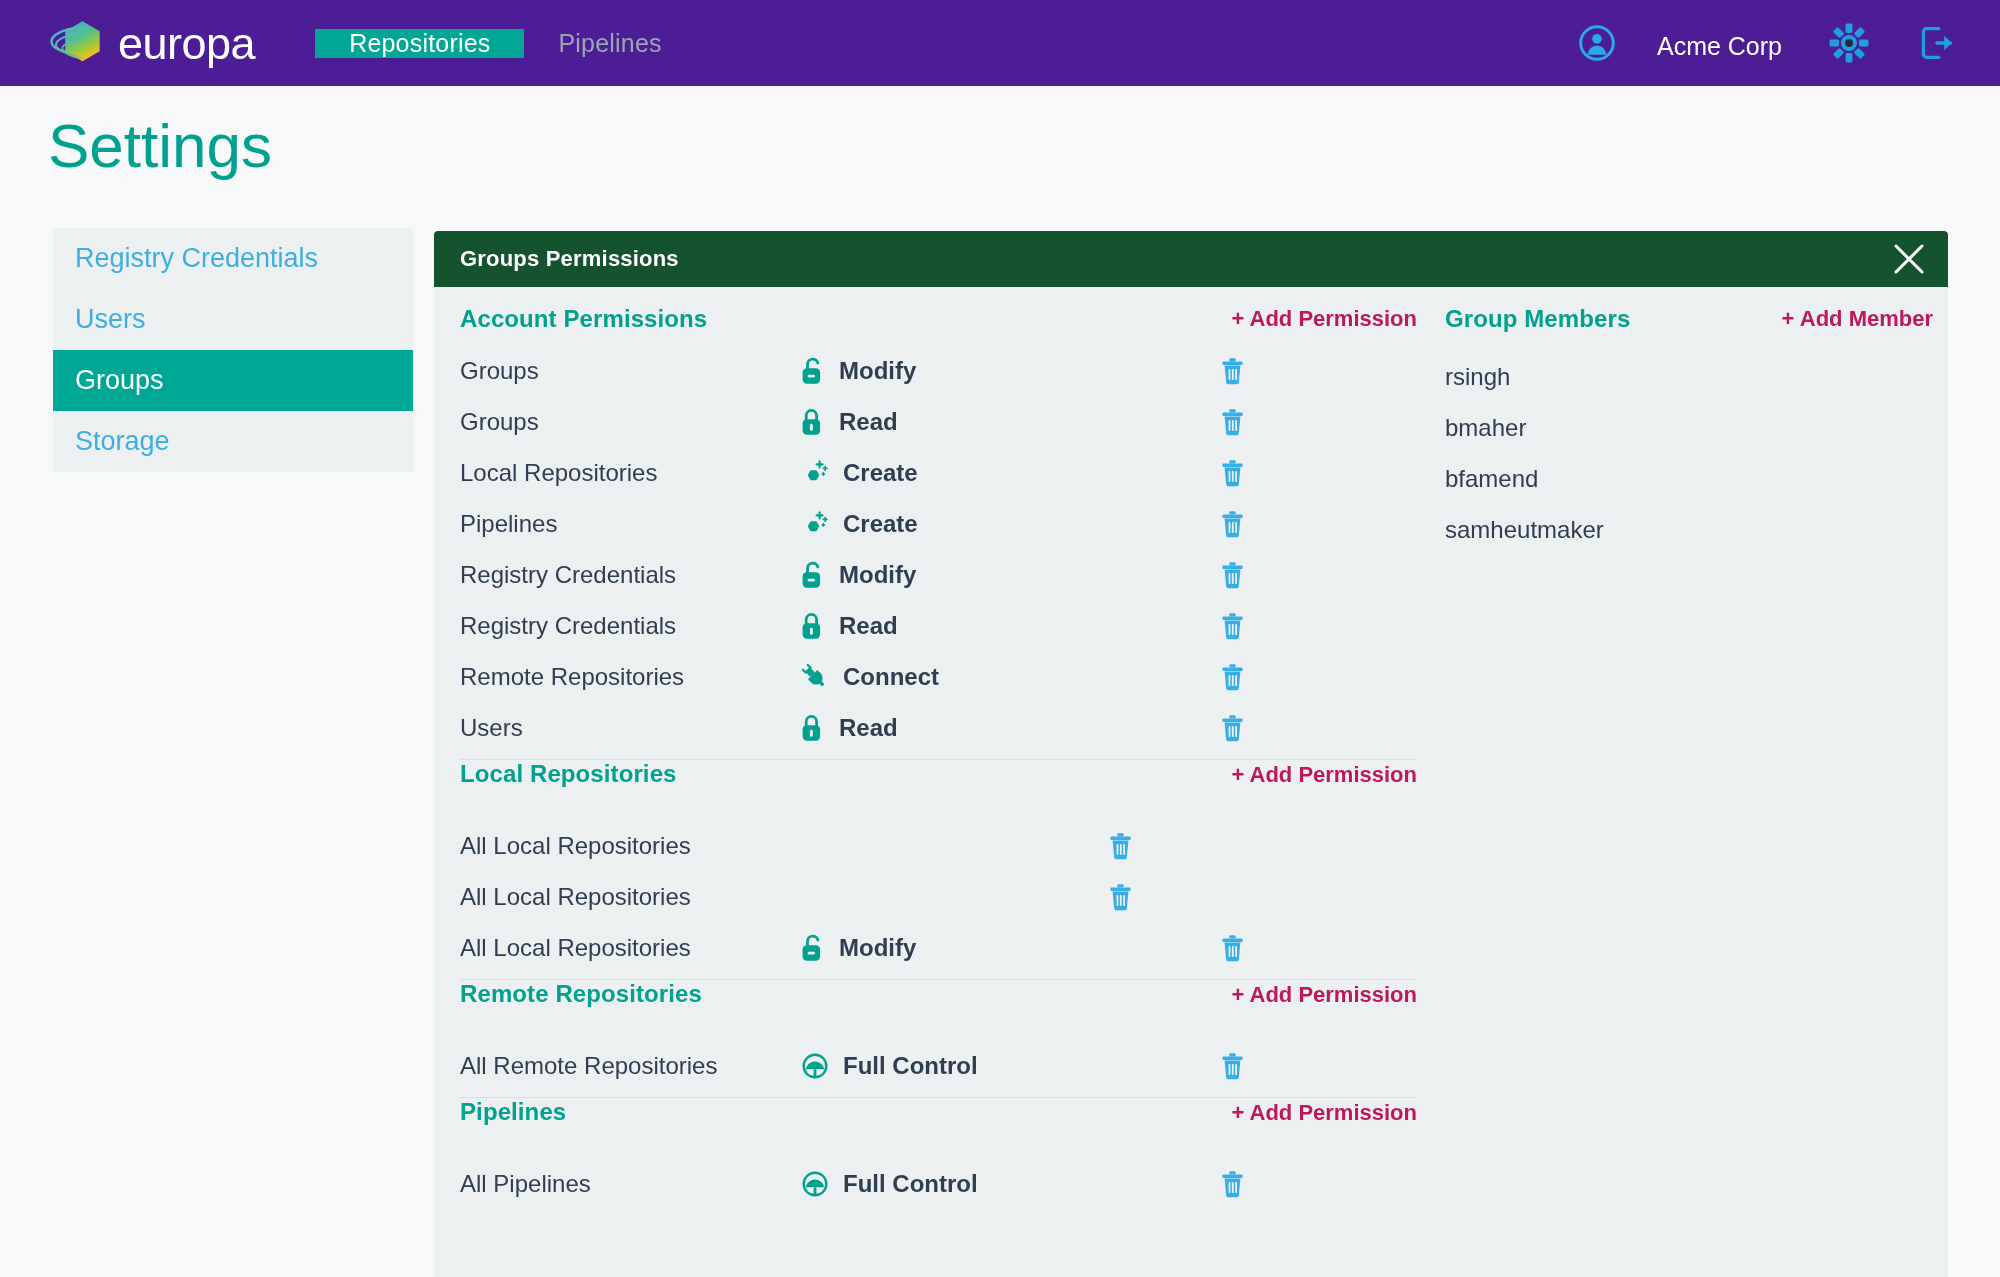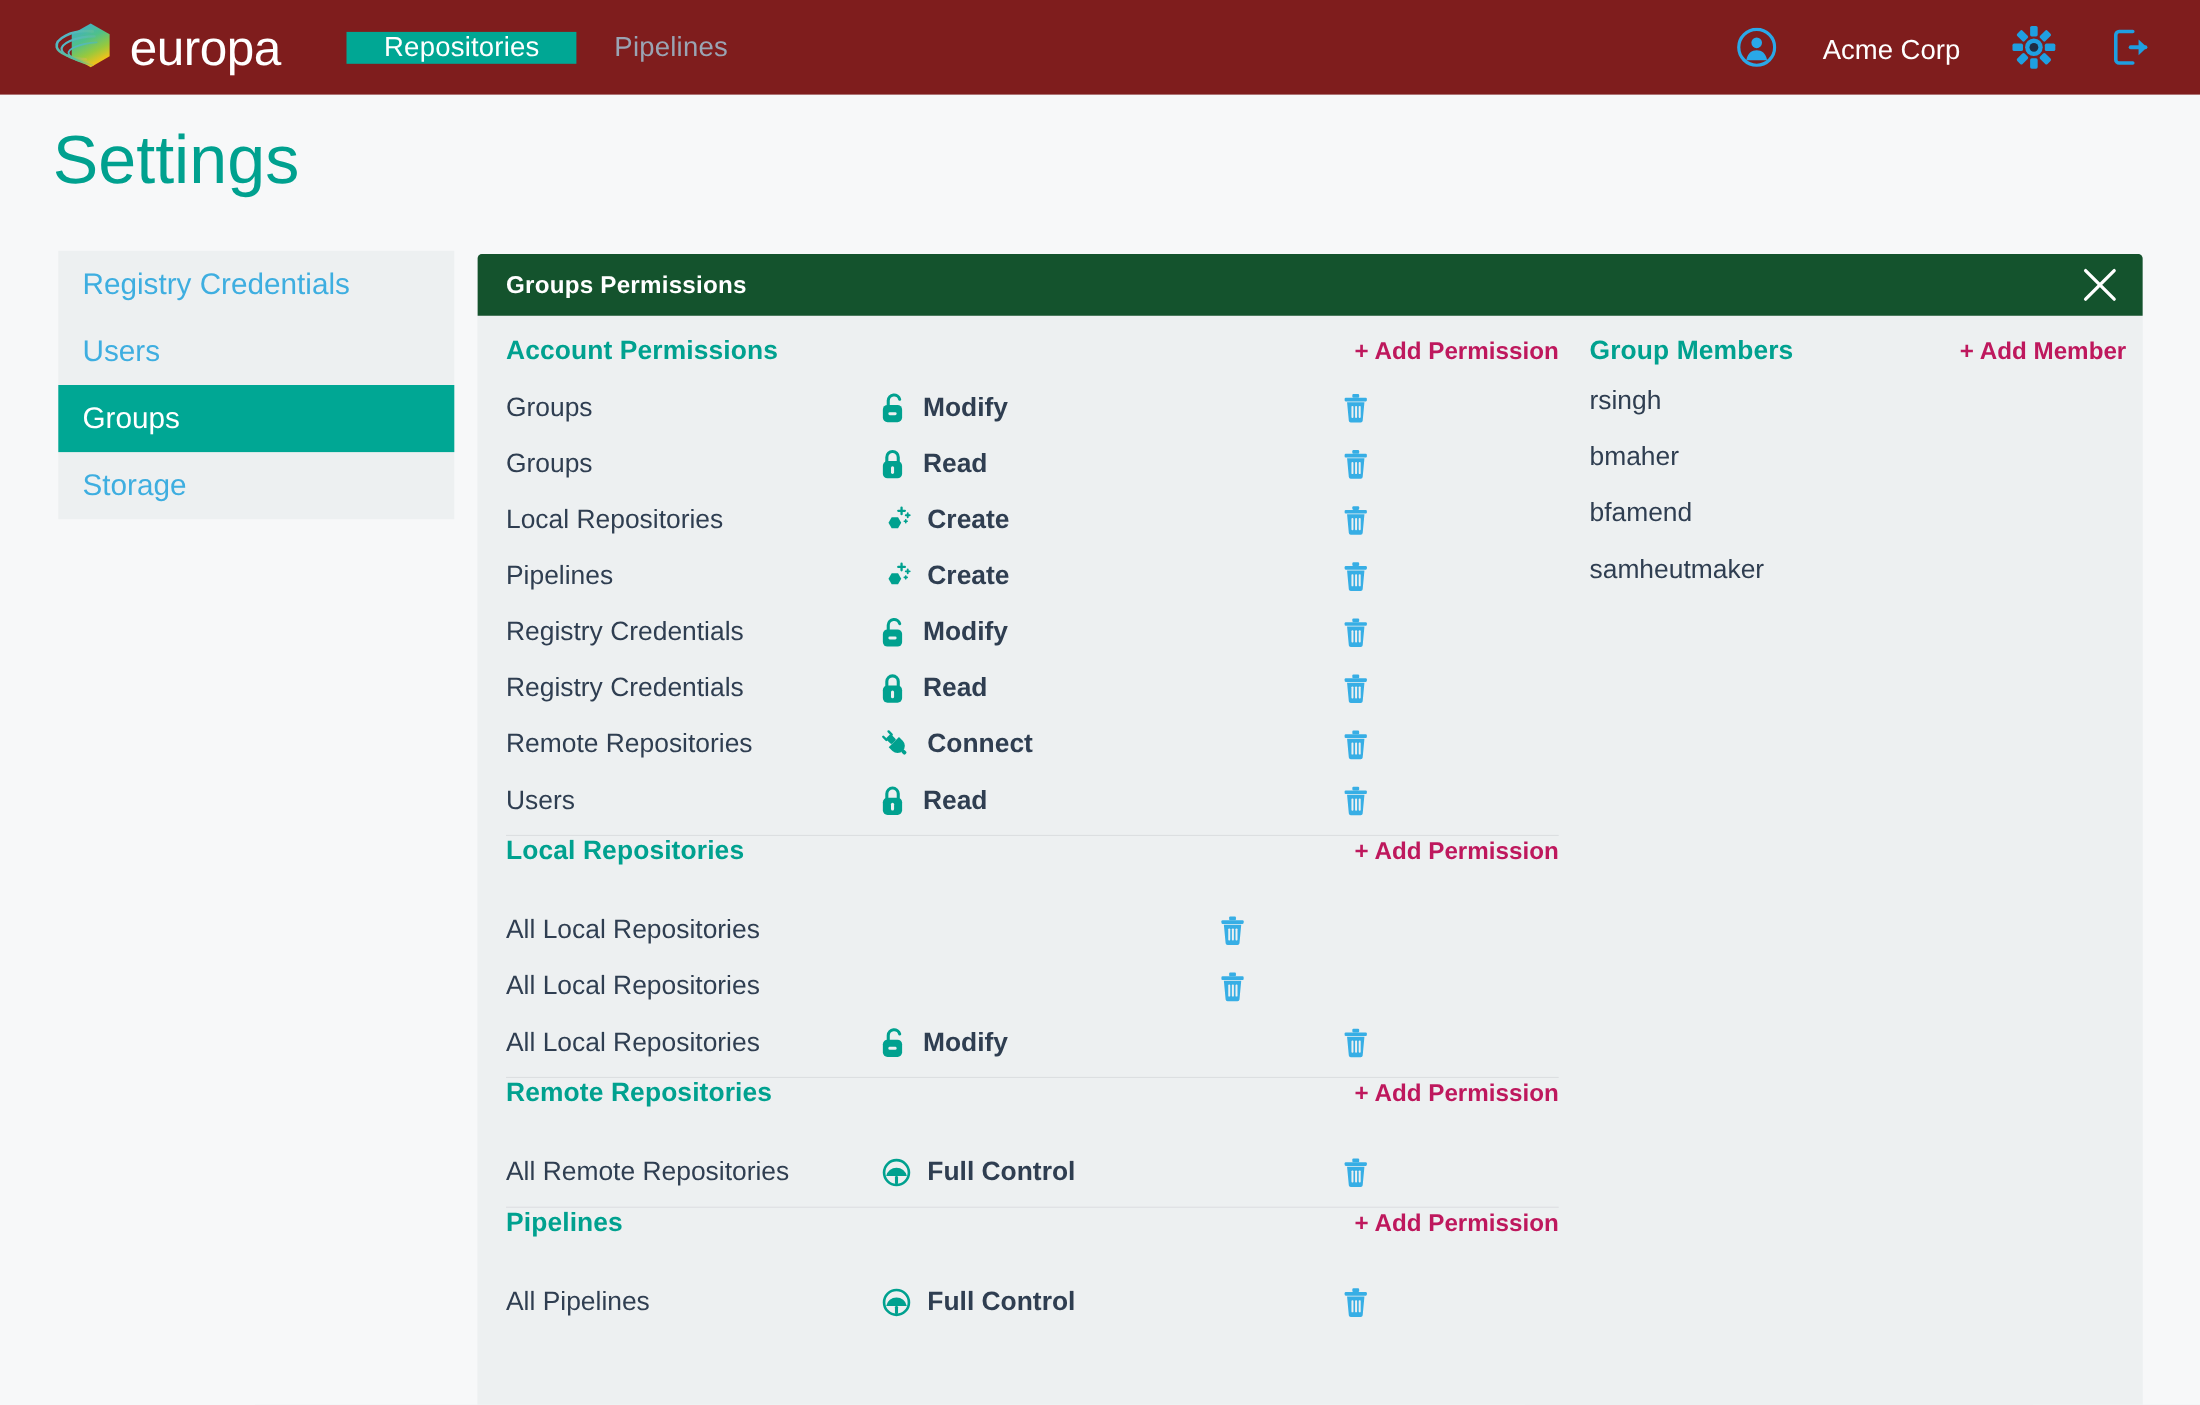--- a/index.html
+++ b/index.html
@@ -7,21 +7,21 @@
     width:2000px;height:1277px;
     background:#f7f8f9;
     font-family:"Liberation Sans", sans-serif;
     overflow:hidden;
     -webkit-font-smoothing:antialiased;
   }
 
   
   .topbar{
     position:absolute;left:0;top:0;width:2000px;height:86px;
-    background:#7f1d1d;
+    background:#4c1d95;
     display:flex;align-items:stretch;
   }
   .brand{
     display:flex;align-items:center;
     padding-left:48px;padding-right:24px;
     width:auto;
   }
   .brand-logo{width:58px;height:58px;display:block;}
   .brand-word{
     color:#ffffff;font-size:45px;letter-spacing:-0.5px;
@@ -97,21 +97,21 @@
     display:flex;align-items:center;gap:13px;
     font-size:24px;color:#2f3e51;flex:0 0 auto;width:420px;font-weight:bold;
   }
   .perm-del{margin-left:auto;cursor:pointer;display:flex;align-items:center;padding-right:283px;}
 
   .divider{
     height:1px;background:#dcdfe1;width:957px;margin:10px 0 0 0;
   }
 
   .member-row{
-    display:flex;align-items:flex-start;height:40px;margin-bottom:11px;
+    display:flex;align-items:flex-end;height:40px;margin-bottom:11px;
     font-size:24px;color:#2f3e51;
   }
 
   svg{display:block;}
 </style>
 </head>
 <body>
 
 <div class="topbar">
 

